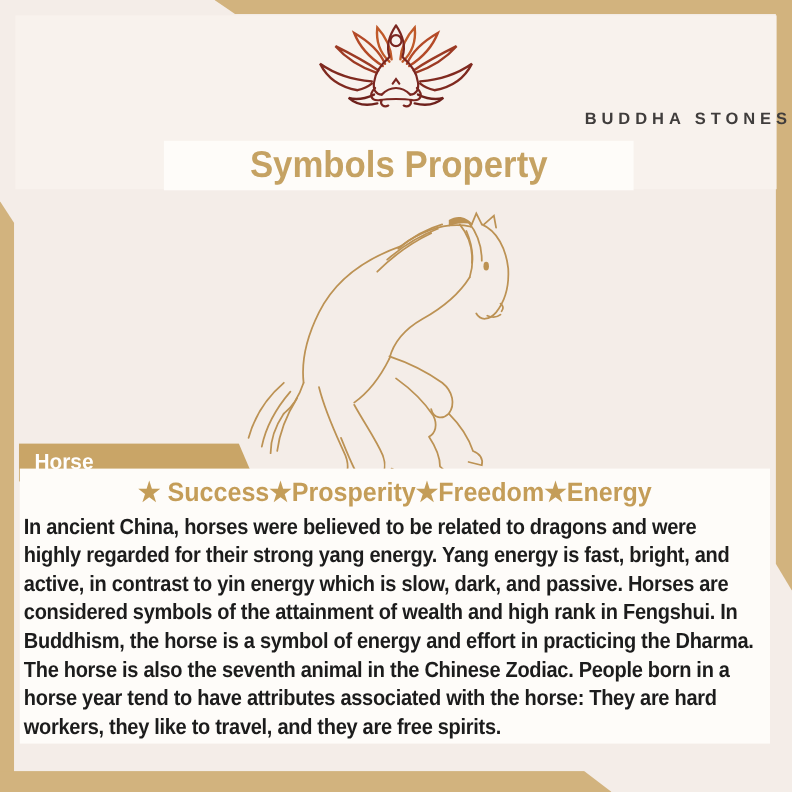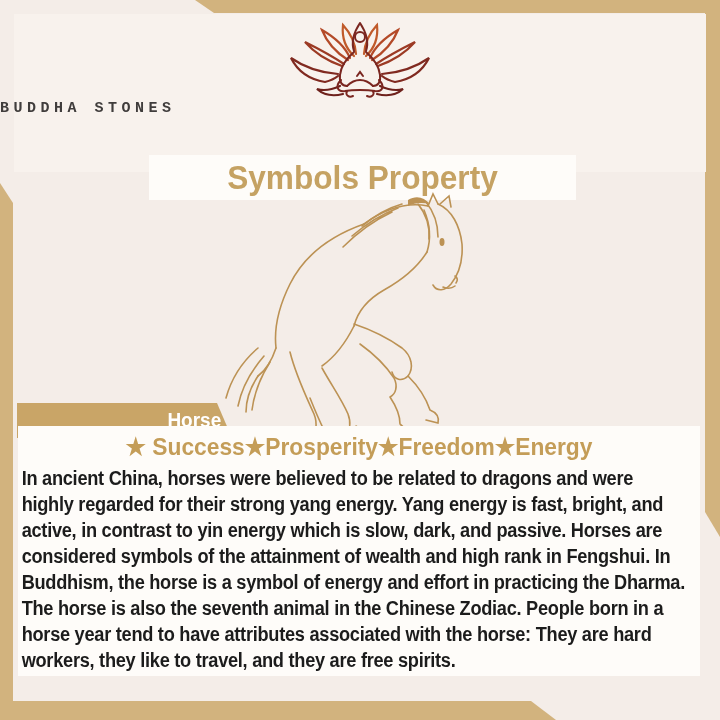--- a/index.html
+++ b/index.html
@@ -13,36 +13,36 @@
   #right-strip{right:0;top:0;width:15px;height:537px;
     clip-path:polygon(0 0,15px 0,15px 537px,0 512px);}
   #left-strip{left:0;top:183px;width:13px;height:537px;
     clip-path:polygon(0 0,13px 20px,13px 537px,0 537px);}
   #bottom-band{left:0;top:701px;width:556px;height:19px;
     clip-path:polygon(0 0,531px 0,556px 19px,0 19px);}
 
   
   #top-panel{position:absolute;left:14px;top:14px;width:692px;height:158px;background:#f8f2ed;}
   #lotus{position:absolute;left:285px;top:20px;width:150px;height:80px;}
-  #brand-name{position:absolute;left:0;top:100px;width:720px;text-align:left;
-    font-family:Liberation Mono, monospace;font-size:15px;font-weight:600;
+  #brand-name{position:absolute;left:0;top:100px;width:720px;text-align:right;
+    font-family:Liberation Sans, sans-serif;font-size:15px;font-weight:600;
     letter-spacing:4.5px;color:#403d3c;}
 
   
   #header-band{position:absolute;left:149px;top:128px;width:427px;height:45px;
-    background:#fefcf9;display:flex;align-items:center;justify-content:center;margin-top:27px;}
+    background:#fefcf9;display:flex;align-items:center;justify-content:center;}
   #page-title{font-size:34px;font-weight:bold;color:#c5a263;
     transform:scale(0.93,1);transform-origin:center;white-space:nowrap;}
 
   
   #horse-art{position:absolute;left:212px;top:192px;width:290px;height:252px;}
 
   
   #horse-label-band{position:absolute;left:17px;top:403px;width:215px;height:35px;
-    background:#c9a567;clip-path:polygon(0 0,200px 0,215px 35px,0 35px);text-align:right;}
+    background:#c9a567;clip-path:polygon(0 0,200px 0,215px 35px,0 35px);}
   #horse-label{font-size:20px;font-weight:bold;color:#ffffff;line-height:35px;
     padding-left:15px;transform:scale(0.95,1);transform-origin:0 50%;white-space:nowrap;}
 
   
   #content-panel{position:absolute;left:18px;top:426px;width:682px;height:250px;
     background:#fefcf9;overflow:hidden;}
   #benefits-line{margin-top:7px;text-align:center;font-size:24px;font-weight:bold;
     color:#c49d58;white-space:nowrap;transform:scale(0.95,1);transform-origin:center;}
   #body-paragraph{margin-top:4px;padding-left:4px;transform:scale(0.91,1);
     transform-origin:0 0;}

